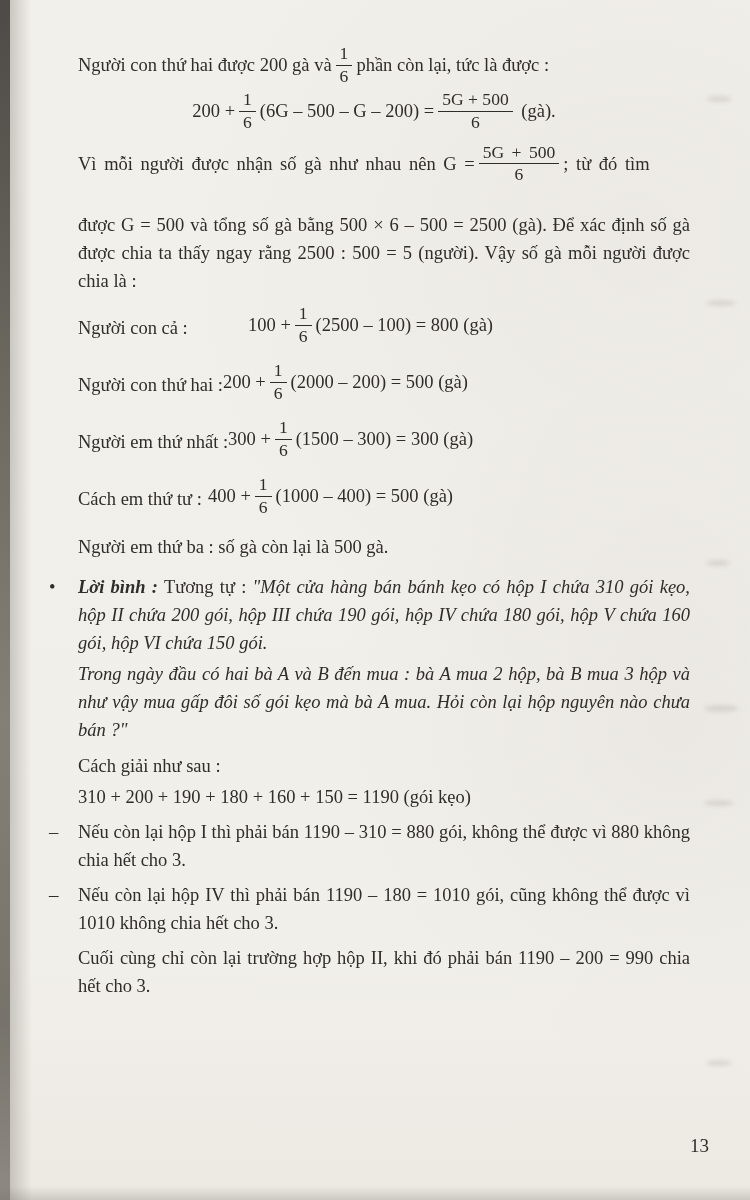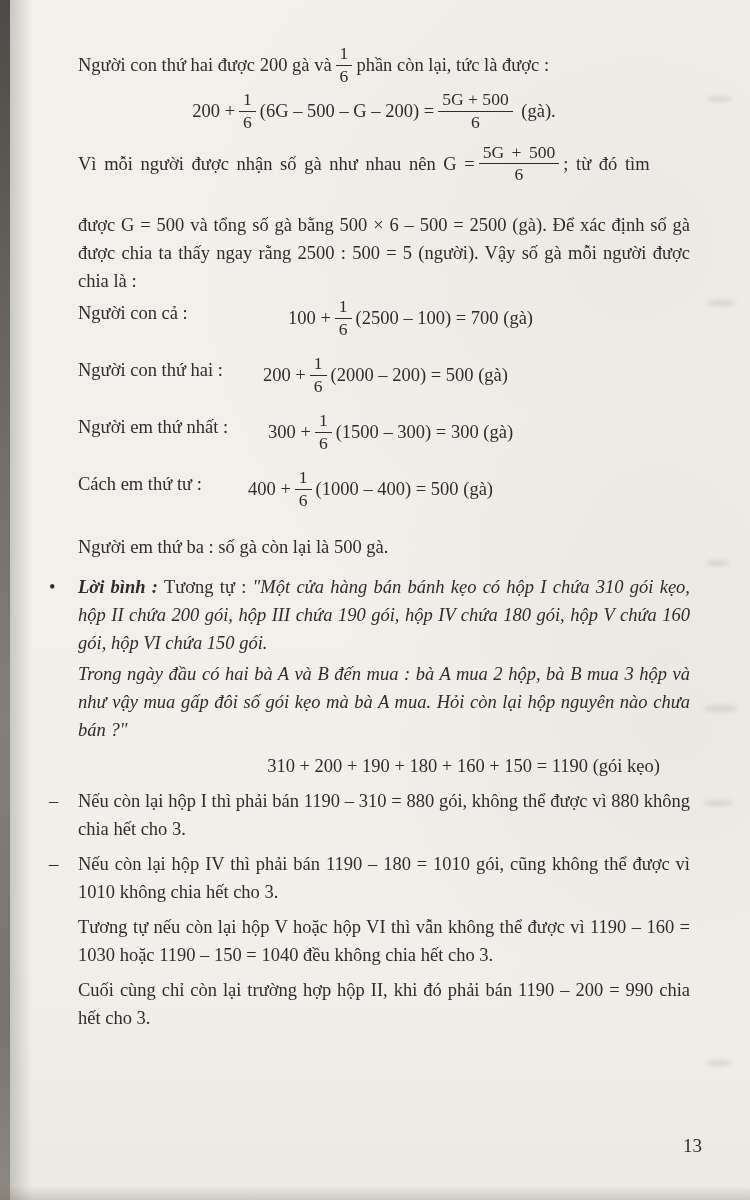--- a/index.html
+++ b/index.html
@@ -49,38 +49,38 @@
     vertical-align:middle;line-height:1.12;font-size:0.95em;
     margin:0 4px;position:relative;top:-2px;
   }
   .frac .num{border-bottom:1.4px solid #2f2d2a;padding:0 4px 1px;}
   .frac .den{padding-top:1px;}
 
   .intro{margin:6px 0 2px;}
   .equation{text-align:center;margin:4px 0 10px;padding-right:20px;}
   .gline{margin:2px 0 24px;word-spacing:3px;}
   .shares{margin:4px 0 0;}
-  .share-row{display:flex;min-height:57px;gap:40px;}
+  .share-row{display:flex;align-items:center;min-height:57px;}
   .share-row .lbl{min-width:130px;white-space:nowrap;}
   .share-row.first .lbl{min-width:170px;}
   .share-row .expr{white-space:nowrap;}
   .final-share{margin:6px 0 12px;}
 
   .hang{position:relative;}
   .hang .marker{position:absolute;left:-29px;top:0;}
   .lb-label{font-weight:bold;font-style:italic;}
   .q{font-style:italic;}
   .lb1{margin-bottom:3px;}
   .lb2{margin-bottom:8px;}
   .sol{margin:2px 0;}
-  .sum-line{text-align:right;margin:3px 0 7px;padding-right:30px;}
+  .sum-line{text-align:left;margin:3px 0 7px;padding-right:30px;}
   .case{margin-bottom:7px;}
   .closing{margin-bottom:7px;}
   .pageno{
-    position:absolute;top:1132px;right:48px;font-size:19px;color:#2f2d2a;
+    position:absolute;top:1132px;right:41px;font-size:19px;color:#2f2d2a;
   }
 </style>
 </head>
 <body>
 
 <div class="page">
   <div class="edge-left"></div>
   <div class="edge-left-fade"></div>
   <div class="edge-bottom"></div>
   <div class="bleed b1"></div>
@@ -111,21 +111,21 @@
         </span><span>; từ đó tìm</span></p>
 
     <p class="just">được G = 500 và tổng số gà bằng 500 × 6 – 500 = 2500 (gà). Để xác định số gà được chia ta thấy ngay rằng 2500 : 500 = 5 (người). Vậy số gà mỗi người được chia là :</p>
 
     <div class="shares">
       <div class="share-row first">
         <span class="lbl">Người con cả :</span>
         <span class="expr"><span>100 +</span><span class="frac">
               <span class="num">1</span>
               <span class="den">6</span>
-            </span><span>(2500 – 100) = 700 (gà)</span></span>
+            </span><span>(2500 – 100) = 800 (gà)</span></span>
       </div>
       <div class="share-row">
         <span class="lbl">Người con thứ hai :</span>
         <span class="expr"><span>200 +</span><span class="frac">
               <span class="num">1</span>
               <span class="den">6</span>
             </span><span>(2000 – 200) = 500 (gà)</span></span>
       </div>
       <div class="share-row">
         <span class="lbl">Người em thứ nhất :</span>
@@ -142,24 +142,24 @@
             </span><span>(1000 – 400) = 500 (gà)</span></span>
       </div>
     </div>
 
     <p class="final-share">Người em thứ ba : số gà còn lại là 500 gà.</p>
 
     <p class="hang just lb1"><span class="marker">•</span><span class="lb-label">Lời bình :</span> <span>Tương tự :</span> <span class="q">"Một cửa hàng bán bánh kẹo có hộp I chứa 310 gói kẹo, hộp II chứa 200 gói, hộp III chứa 190 gói, hộp IV chứa 180 gói, hộp V chứa 160 gói, hộp VI chứa 150 gói.</span></p>
 
     <p class="just q lb2">Trong ngày đầu có hai bà A và B đến mua : bà A mua 2 hộp, bà B mua 3 hộp và như vậy mua gấp đôi số gói kẹo mà bà A mua. Hỏi còn lại hộp nguyên nào chưa bán ?"</p>
 
+    <p class="sol">Cách giải như sau :</p>
     <p class="sum-line">310 + 200 + 190 + 180 + 160 + 150 = 1190 (gói kẹo)</p>
 
     <p class="hang just case"><span class="marker">–</span><span>Nếu còn lại hộp I thì phải bán 1190 – 310 = 880 gói, không thể được vì 880 không chia hết cho 3.</span></p>
     <p class="hang just case"><span class="marker">–</span></p>
     <p class="hang just case"><span class="marker">–</span><span>Nếu còn lại hộp IV thì phải bán 1190 – 180 = 1010 gói, cũng không thể được vì 1010 không chia hết cho 3.</span></p>
 
-    <p class="just closing">Tương tự nếu còn lại hộp V hoặc hộp VI thì vẫn không thể được vì 1190 – 160 = 1030 hoặc 1190 – 150 = 1040 đều không chia hết cho 3.</p>
     <p class="just closing">Cuối cùng chỉ còn lại trường hợp hộp II, khi đó phải bán 1190 – 200 = 990 chia hết cho 3.</p>
   </div>
 
   <div class="pageno">13</div>
 </div>
 
 </body></html>

